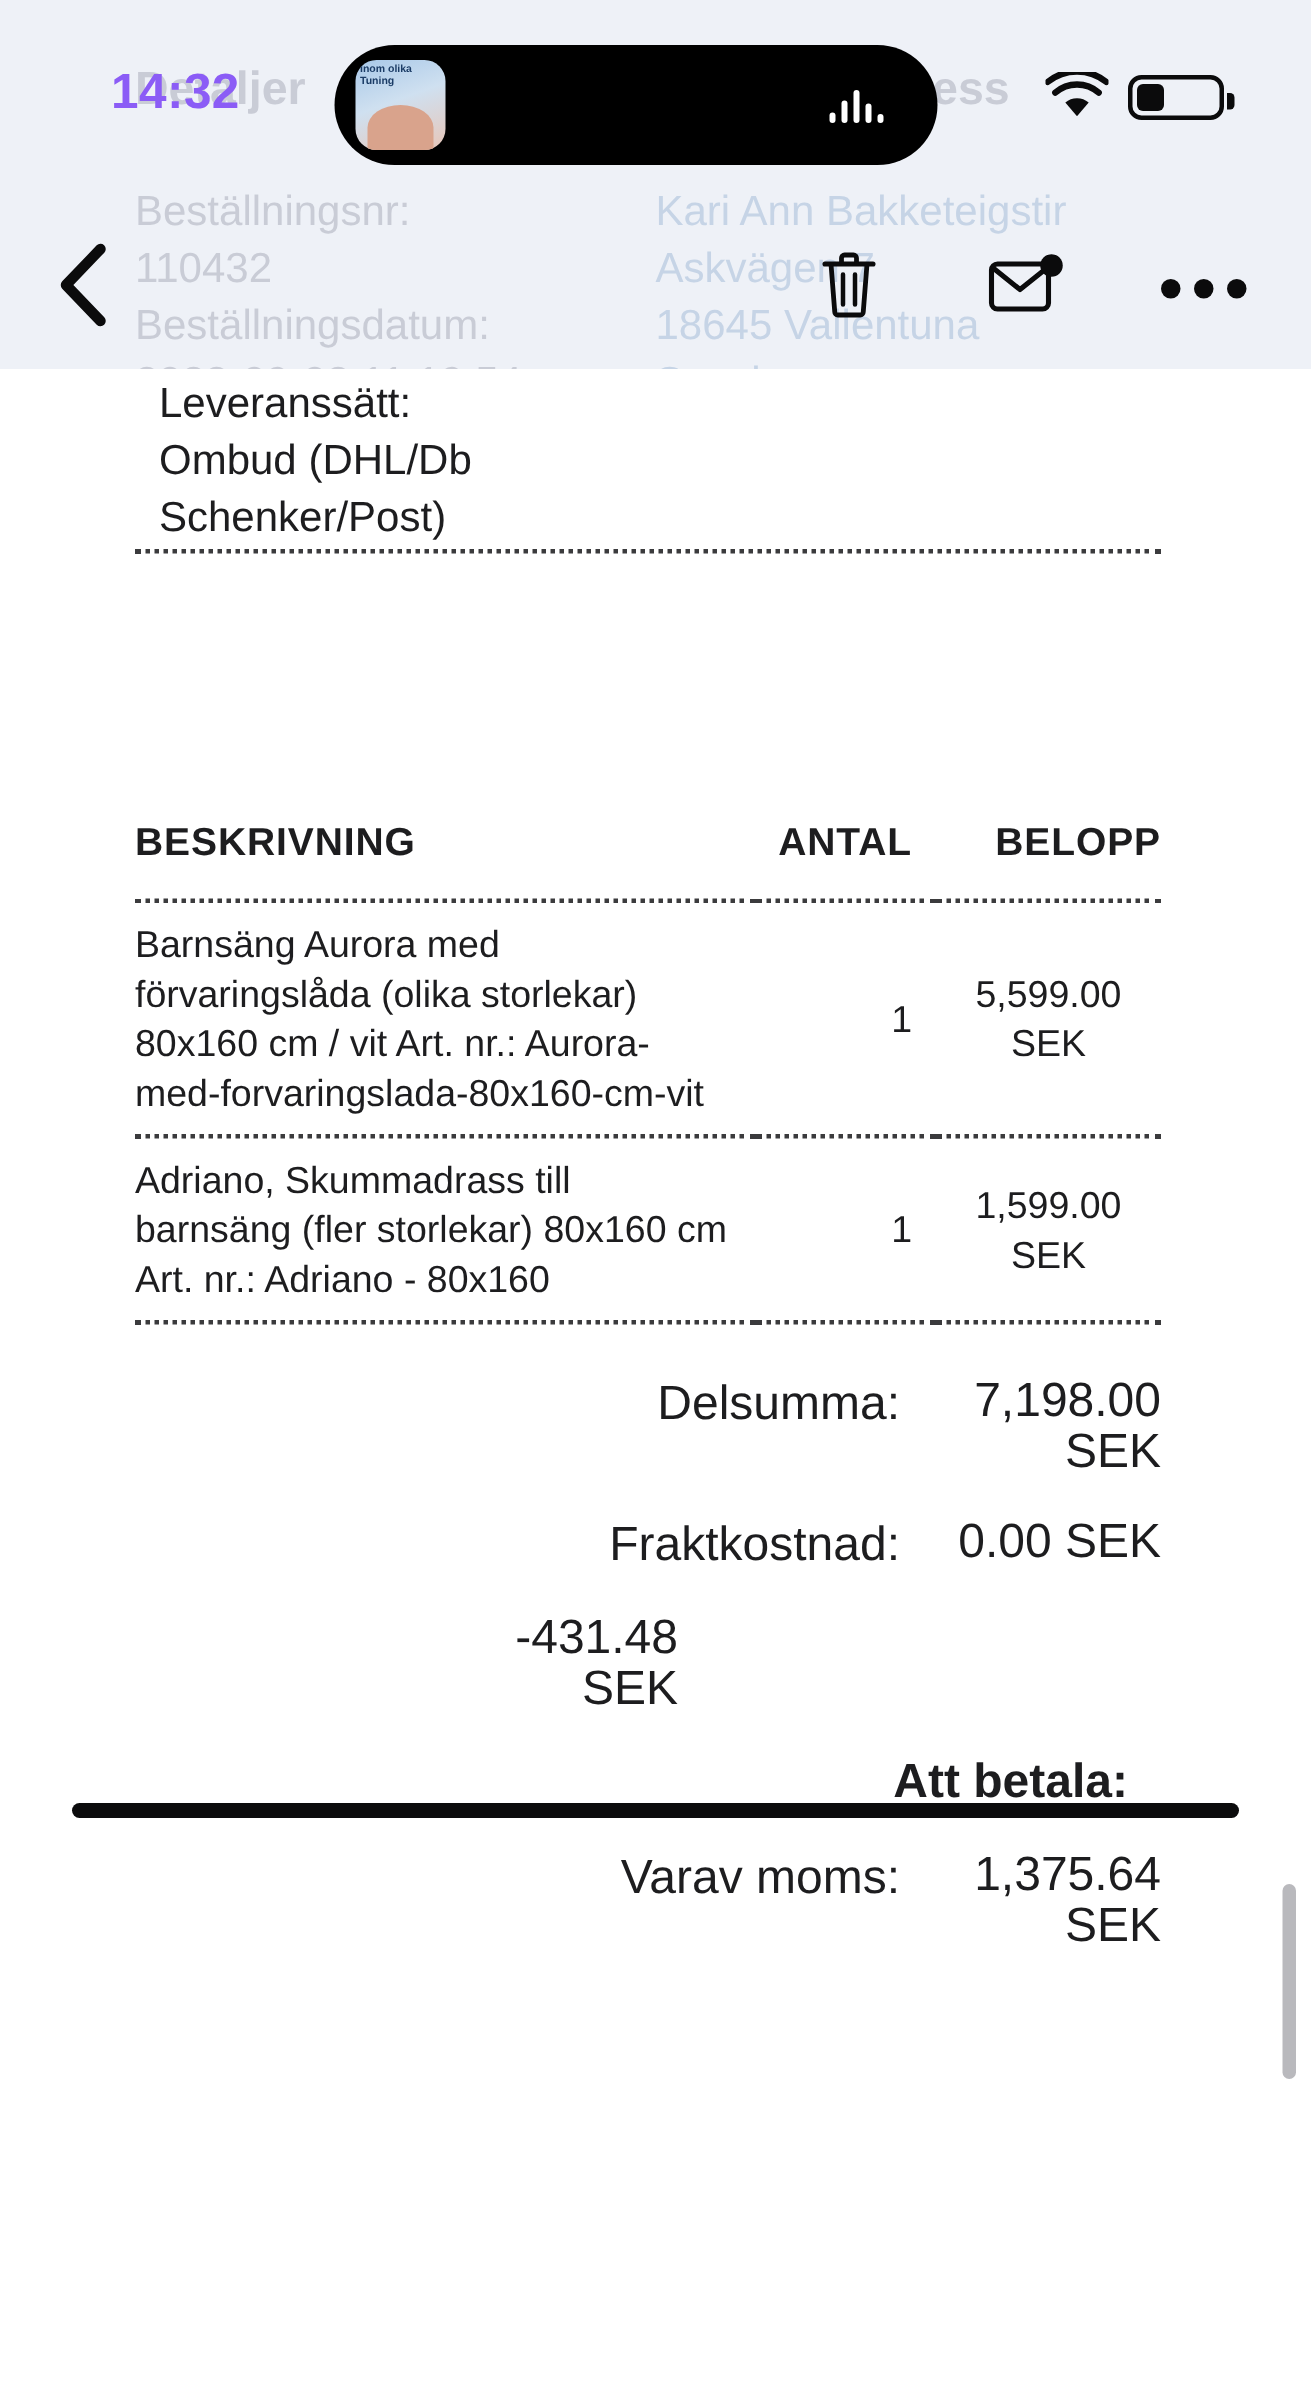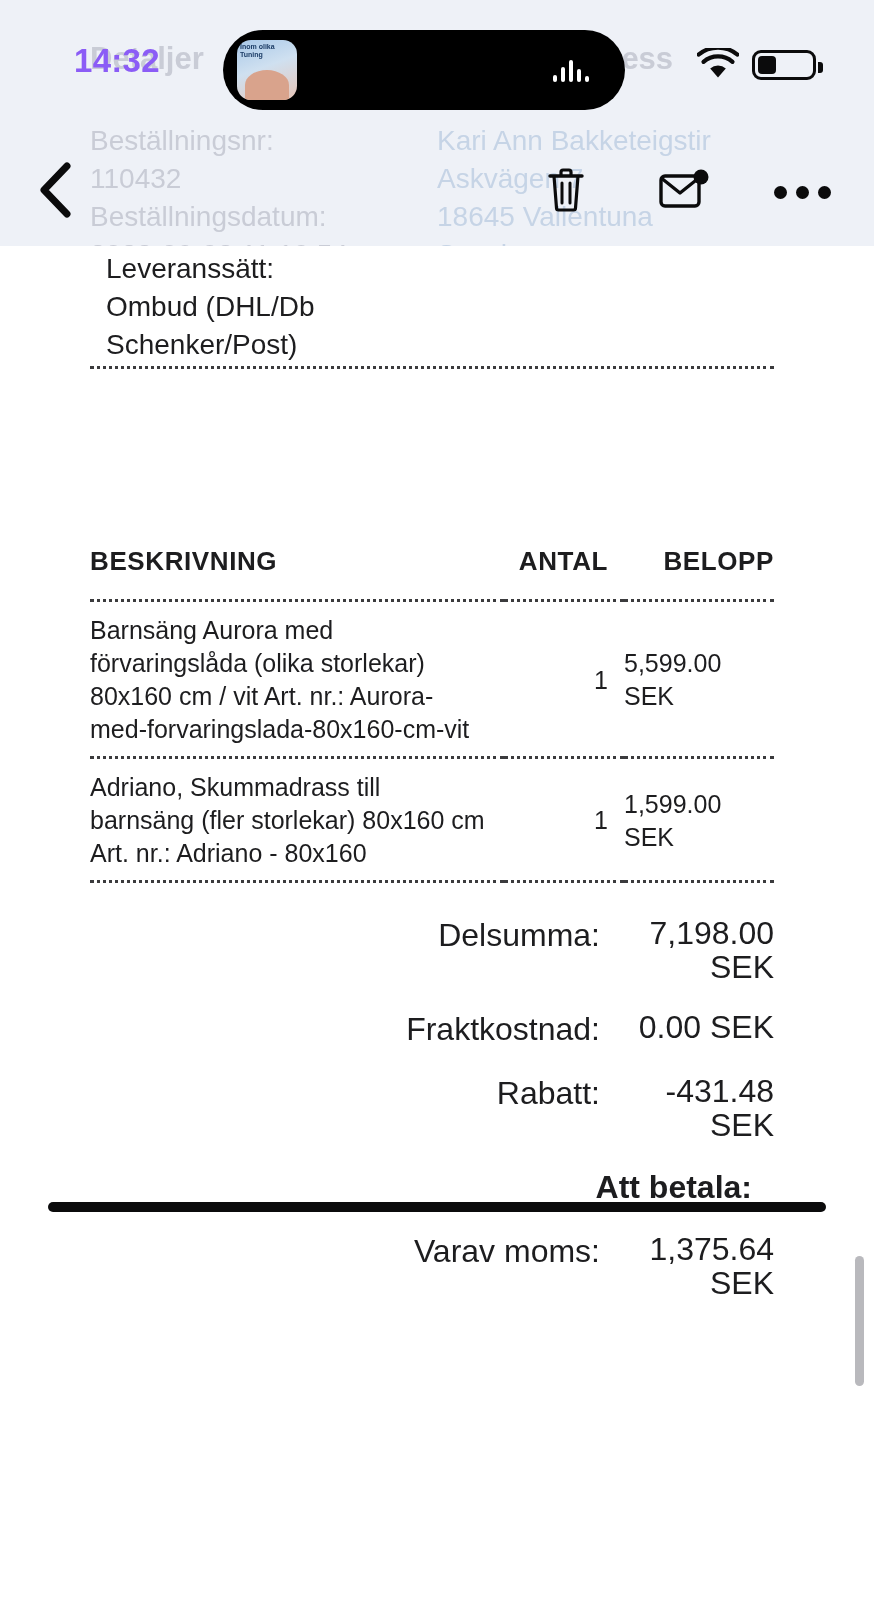--- a/index.html
+++ b/index.html
@@ -182,21 +182,21 @@
   .items td {
     font-size: 25px;
     line-height: 33px;
     padding: 12px 0 10px 0;
     vertical-align: middle;
     border-top: 3px dotted #3b3b3d;
   }
   .items tbody tr:last-child td { border-bottom: 3px dotted #3b3b3d; }
   .items td.desc   { text-align: left; padding-right: 18px; }
   .items td.qty    { text-align: right; padding-right: 16px; }
-  .items td.amount { text-align: left; }
+  .items td.amount { text-align: center; }
   .amt-line { display: block; }
 
   
   .totals {
     position: absolute;
     left: 300px; top: 670px;
     width: 474px;
   }
   .totals-row {
     display: flex;
@@ -370,21 +370,20 @@
     <div class="totals">
       <div class="totals-row">
         <div class="totals-label">Delsumma:</div>
         <div class="totals-value">7,198.00 SEK</div>
       </div>
       <div class="totals-row">
         <div class="totals-label">Fraktkostnad:</div>
         <div class="totals-value">0.00 SEK</div>
       </div>
       <div class="totals-row">
-        <div class="totals-label">Rabatt:</div>
         <div class="totals-value">-431.48 SEK</div>
       </div>
       <div class="totals-row bold">
         <div class="totals-label">Att betala:</div>
       </div>
       <div class="totals-row">
         <div class="totals-label">Varav moms:</div>
         <div class="totals-value">1,375.64 SEK</div>
       </div>
     </div>

